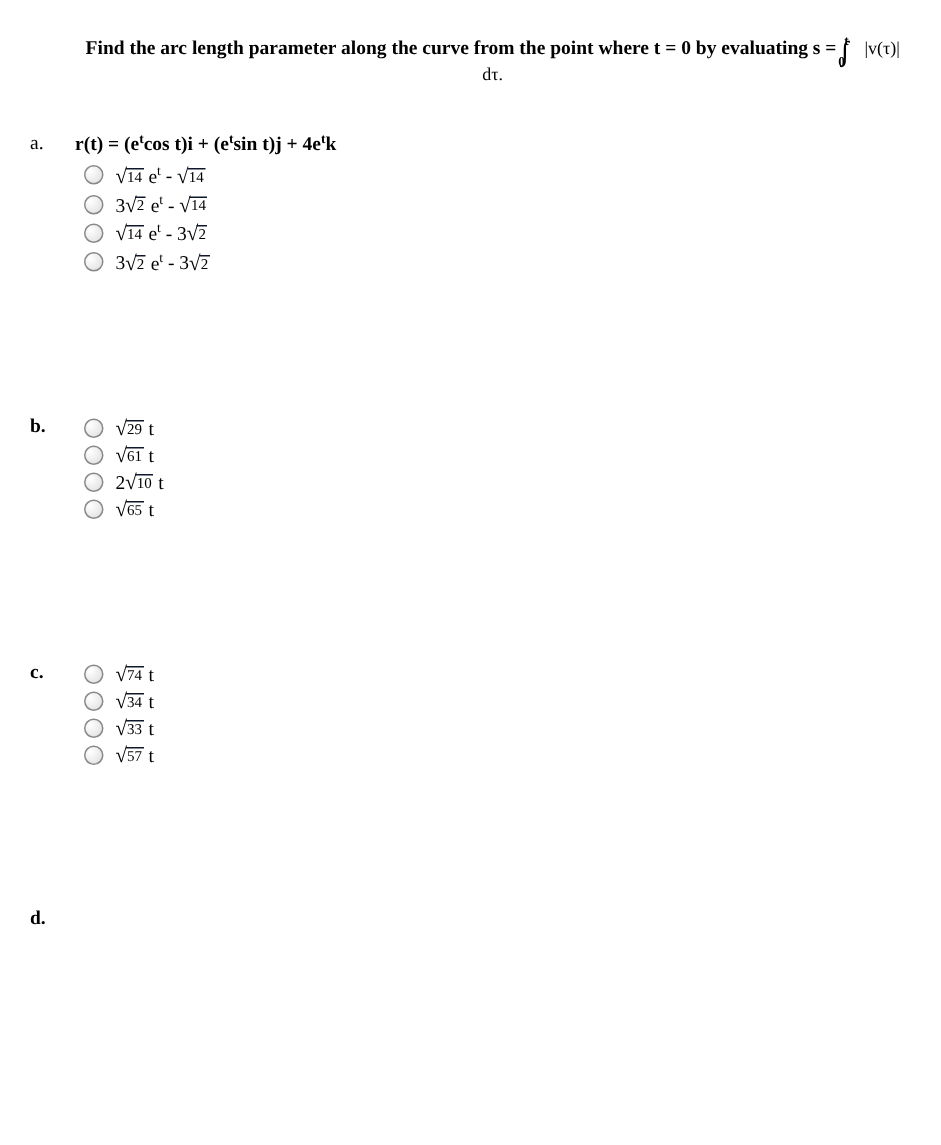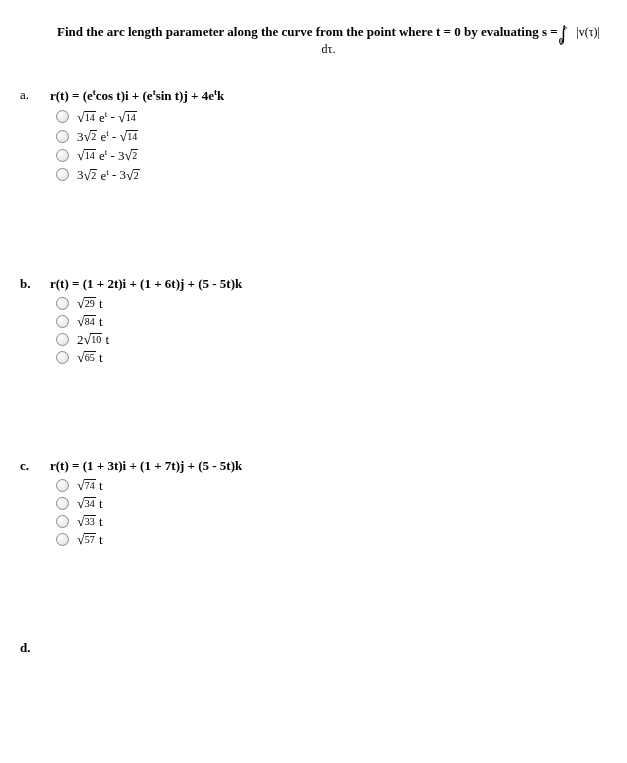--- a/index.html
+++ b/index.html
@@ -148,46 +148,46 @@
         </div><div class="option">
           <span class="radio"></span>
           <span class="opt-text">3<span class="sqrt">
               <span class="surd">√</span>
               <span class="rad">2</span>
             </span> <span class="et">e<span class="exp">t</span></span> - 3<span class="sqrt">
               <span class="surd">√</span>
               <span class="rad">2</span>
             </span></span>
         </div></span></div>
-    <div class="question"><span class="q-label bold">b.</span><span class="q-body"><div class="q-stem">r(t) = (1 + 2t)i + (1 + 6t)j + (5 - 5t)k</div><div class="option">
+    <div class="question"><span class="q-label bold">b.</span><span class="q-body"><div class="option">
           <span class="radio"></span>
           <span class="opt-text"><span class="sqrt">
               <span class="surd">√</span>
               <span class="rad">29</span>
             </span> t</span>
         </div><div class="option">
           <span class="radio"></span>
           <span class="opt-text"><span class="sqrt">
               <span class="surd">√</span>
-              <span class="rad">84</span>
+              <span class="rad">61</span>
             </span> t</span>
         </div><div class="option">
           <span class="radio"></span>
           <span class="opt-text">2<span class="sqrt">
               <span class="surd">√</span>
               <span class="rad">10</span>
             </span> t</span>
         </div><div class="option">
           <span class="radio"></span>
           <span class="opt-text"><span class="sqrt">
               <span class="surd">√</span>
               <span class="rad">65</span>
             </span> t</span>
         </div></span></div>
-    <div class="question"><span class="q-label bold">c.</span><span class="q-body"><div class="q-stem">r(t) = (1 + 3t)i + (1 + 7t)j + (5 - 5t)k</div><div class="option">
+    <div class="question"><span class="q-label bold">c.</span><span class="q-body"><div class="option">
           <span class="radio"></span>
           <span class="opt-text"><span class="sqrt">
               <span class="surd">√</span>
               <span class="rad">74</span>
             </span> t</span>
         </div><div class="option">
           <span class="radio"></span>
           <span class="opt-text"><span class="sqrt">
               <span class="surd">√</span>
               <span class="rad">34</span>

